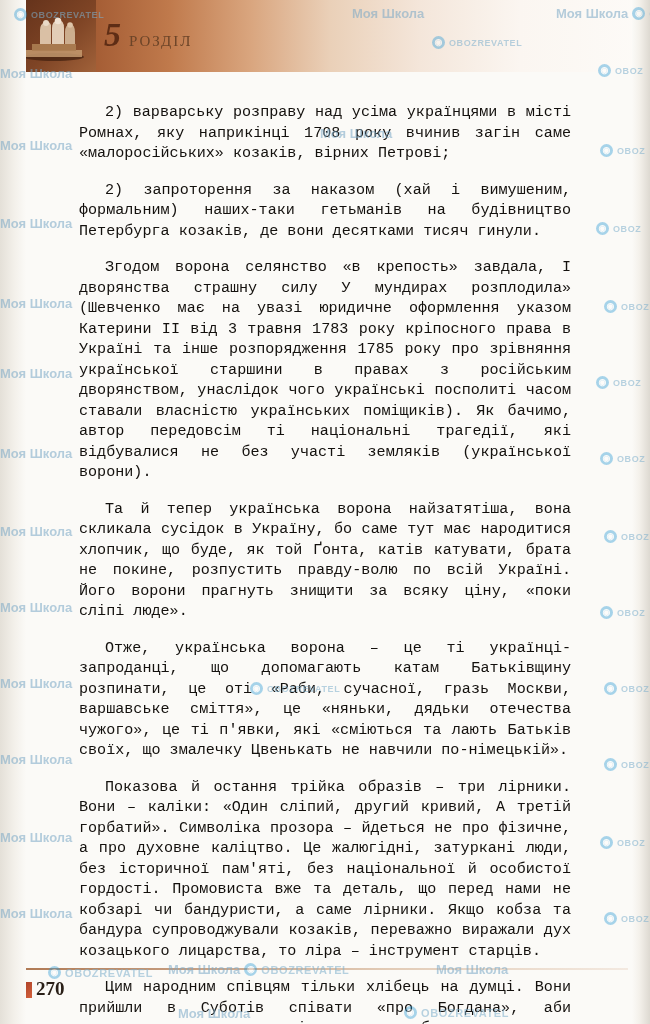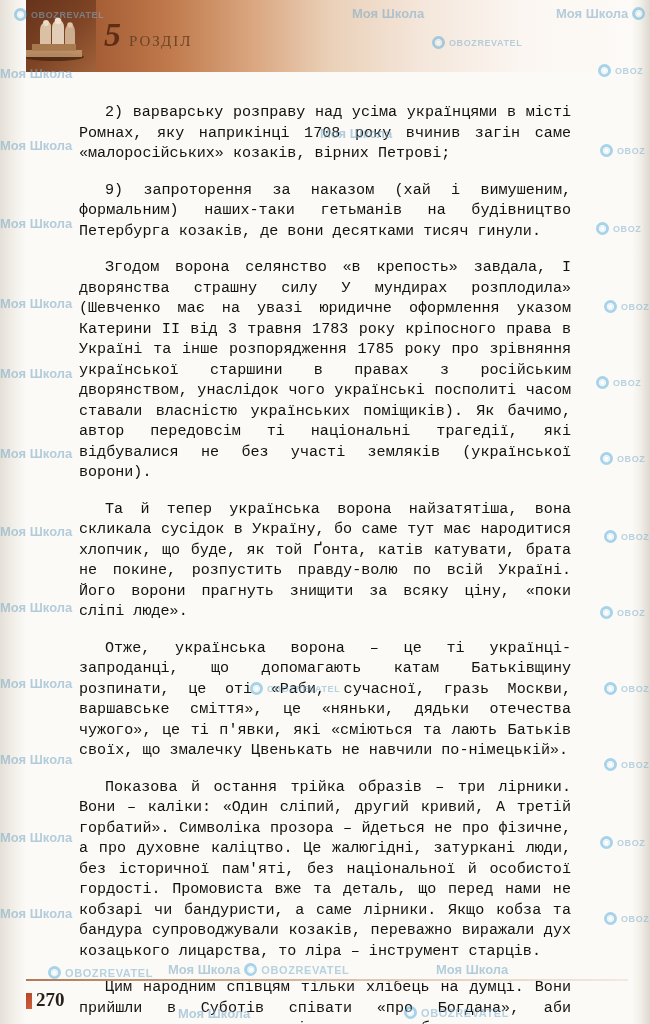--- a/index.html
+++ b/index.html
@@ -121,21 +121,21 @@
     hyphens: manual;
   }
   #content p + p {
     margin-top: 0px;
   }
 
   
   #footer {
     position: absolute;
     left: 0;
-    bottom: 1px;
+    bottom: 12px;
     width: 650px;
     height: 46px;
     z-index: 2;
   }
   #footer-rule {
     position: absolute;
     left: 26px;
     right: 22px;
     top: 2px;
     height: 2px;
@@ -220,21 +220,21 @@
     </svg>
 
     <div id="chapter-wrap">
       <span id="chapter-num">5</span>
       <span id="chapter-word">РОЗДІЛ</span>
     </div>
   </div>
 
   <div id="content">
     <p>2) варварську розправу над усіма українцями в місті Ромнах, яку наприкінці 1708 року вчинив загін саме «малоросійських» козаків, вірних Петрові;</p>
-    <p>9) запроторення за наказом (хай і вимушеним, формальним) наших-таки гетьманів на будівництво Петербурга козаків, де вони десятками тисяч гинули.</p>
+    <p>2) запроторення за наказом (хай і вимушеним, формальним) наших-таки гетьманів на будівництво Петербурга козаків, де вони десятками тисяч гинули.</p>
     <p>Згодом ворона селянство «в крепость» завдала, І дворянства страшну силу У мундирах розплодила» (Шевченко має на увазі юридичне оформлення указом Катерини II від 3 травня 1783 року кріпосного права в Україні та інше розпорядження 1785 року про зрівняння української старшини в правах з російським дворянством, унаслідок чого українські посполиті часом ставали власністю українських поміщиків). Як бачимо, автор передовсім ті національні трагедії, які відбувалися не без участі земляків (української ворони).</p>
     <p>Та й тепер українська ворона найзатятіша, вона скликала сусідок в Україну, бо саме тут має народитися хлопчик, що буде, як той Ґонта, катів катувати, брата не покине, розпустить правду-волю по всій Україні. Його ворони прагнуть знищити за всяку ціну, «поки сліпі люде».</p>
     <p>Отже, українська ворона – це ті українці-запроданці, що допомагають катам Батьківщину розпинати, це оті «Раби, сучасної, гразь Москви, варшавське сміття», це «няньки, дядьки отечества чужого», це ті п'явки, які «сміються та лають Батьків своїх, що змалечку Цвенькать не навчили по-німецькій».</p>
     <p>Показова й остання трійка образів – три лірники. Вони – каліки: «Один сліпий, другий кривий, А третій горбатий». Символіка прозора – йдеться не про фізичне, а про духовне каліцтво. Це жалюгідні, затуркані люди, без історичної пам'яті, без національної й особистої гордості. Промовиста вже та деталь, що перед нами не кобзарі чи бандуристи, а саме лірники. Якщо кобза та бандура супроводжували козаків, переважно виражали дух козацького лицарства, то ліра – інструмент старців.</p>
     <p>Цим народним співцям тільки хлібець на думці. Вони прийшли в Суботів співати «про Богдана», аби поживитися милостинею від тих, хто буде розкопувати великий льох – плюндрувати найбільшу вітчизняну святиню. Та ще й недоумкуватістю проспали саме розкопування, а потім покірно-слізливо далися москалям випороти себе, не знаючи й за що. Отже, лірники – символічне втілення української душі сучасної. Це інтелігенція, духовна еліта нації. Згадуємося про це, зокрема, з безглуздої суперечки персонажів саме про маяки. Маяки колись застерігали від небезпеки, вказували шляхи правильний вибір. Цю місію в сучасному житті нації мають виконувати її духовні провідники, але їм це невтямки. Помітивши маяк,</p>
   </div>
 
   <div id="footer">
     <div id="footer-rule"></div>
     <div id="footer-mark"></div>

